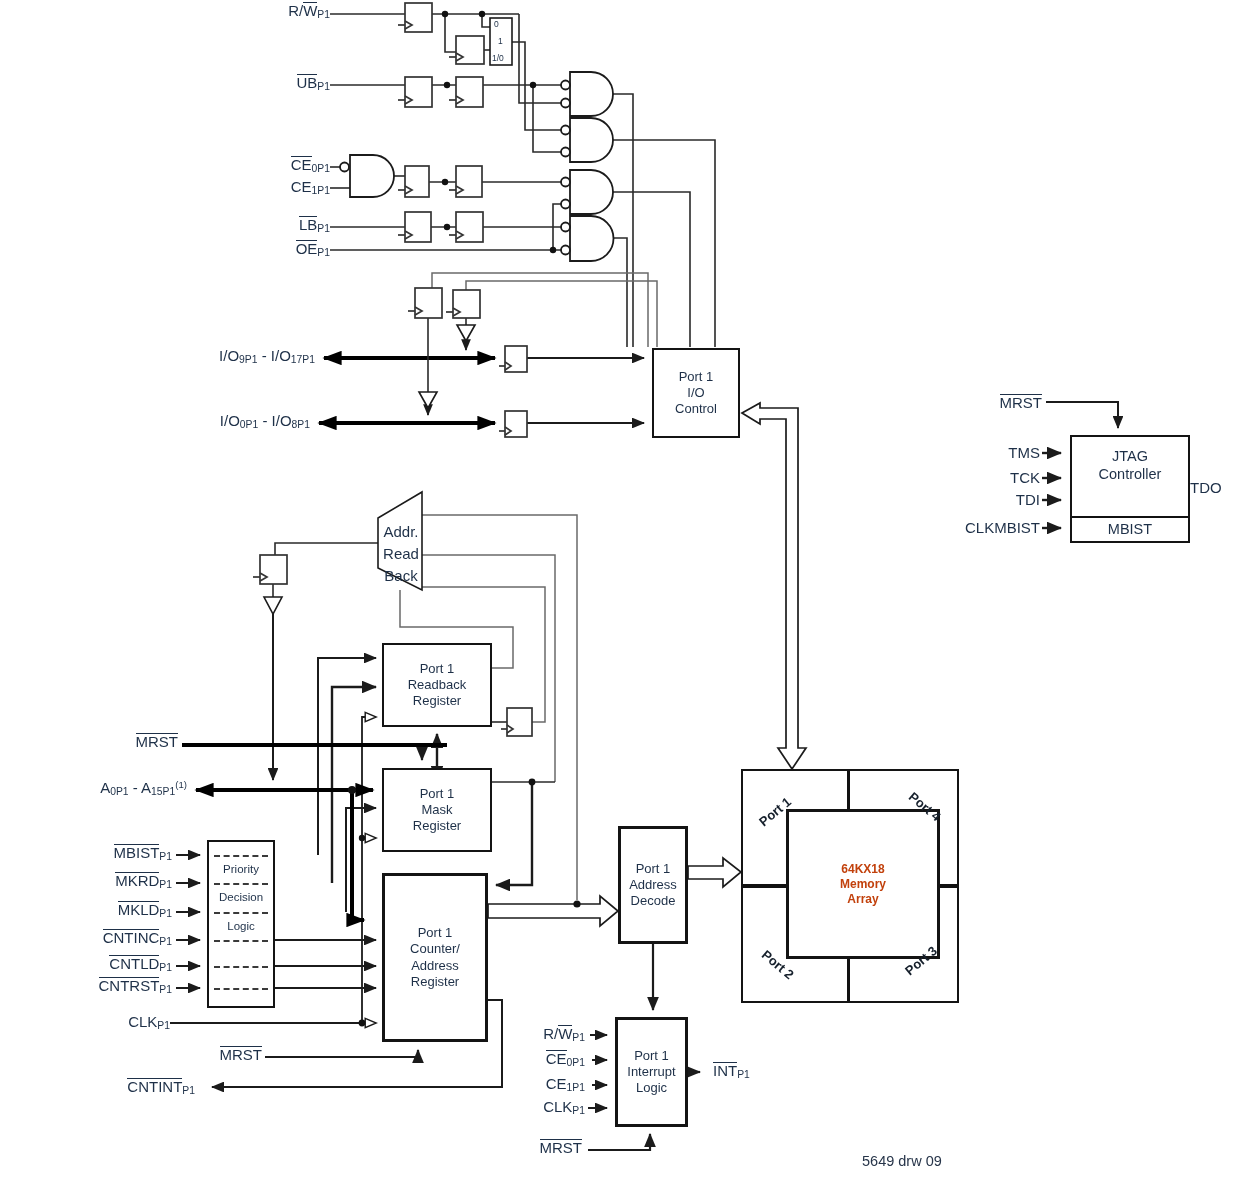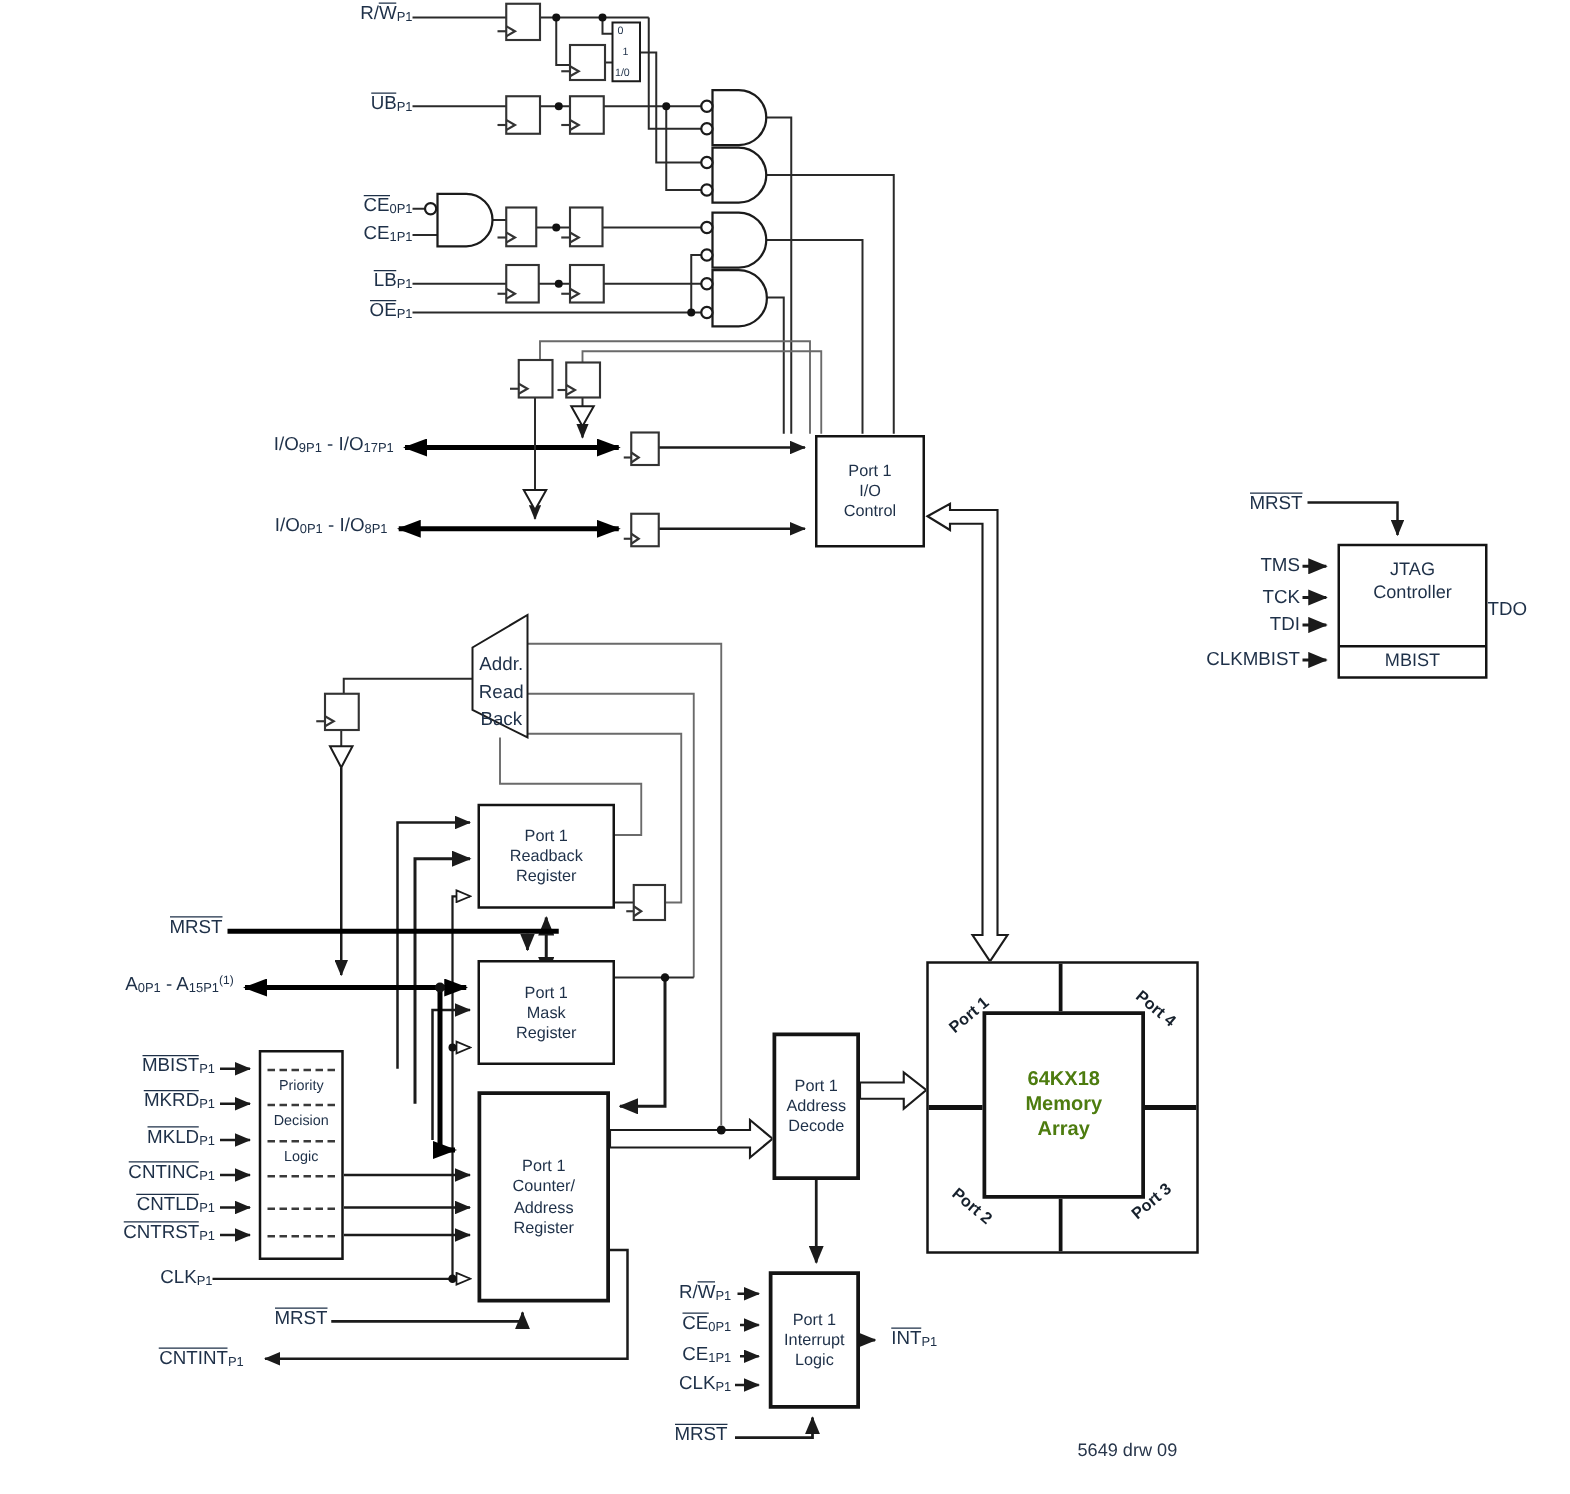--- a/index.html
+++ b/index.html
@@ -291,21 +291,21 @@
   <div class="dash" style="top:98px"></div>
   <div class="dash" style="top:124px"></div>
   <div class="dash" style="top:146px"></div>
 </div>
 
 <div class="box" style="left:741px;top:769px;width:218px;height:234px;border-width:2.5px;display:block">
   <div class="memline" style="left:104px;top:0;width:2.5px;height:40px"></div>
   <div class="memline" style="left:104px;bottom:0;width:2.5px;height:42px"></div>
   <div class="memline" style="left:0;top:113px;width:46px;height:4px"></div>
   <div class="memline" style="right:0;top:113px;width:43px;height:4px"></div>
-  <div class="box b3" style="left:43px;top:38px;width:130px;height:150px;font-weight:600;font-size:16px;color:#4d7c0f">64KX18
+  <div class="box b3" style="left:43px;top:38px;width:154px;height:150px;font-weight:600;font-size:12px;color:#c2410c">64KX18
 Memory
 Array</div>
   <div class="rot" style="left:14px;top:33px;transform:rotate(-40deg)">Port 1</div>
   <div class="rot" style="left:163px;top:28px;transform:rotate(40deg)">Port 4</div>
   <div class="rot" style="left:16px;top:186px;transform:rotate(40deg)">Port 2</div>
   <div class="rot" style="left:160px;top:182px;transform:rotate(-40deg)">Port 3</div>
 </div>
 
 <div class="box" style="left:1070px;top:435px;width:120px;height:108px;display:block">
   <div style="position:absolute;left:0;top:10px;width:100%;text-align:center;font-size:14.5px;white-space:pre-line">JTAG

